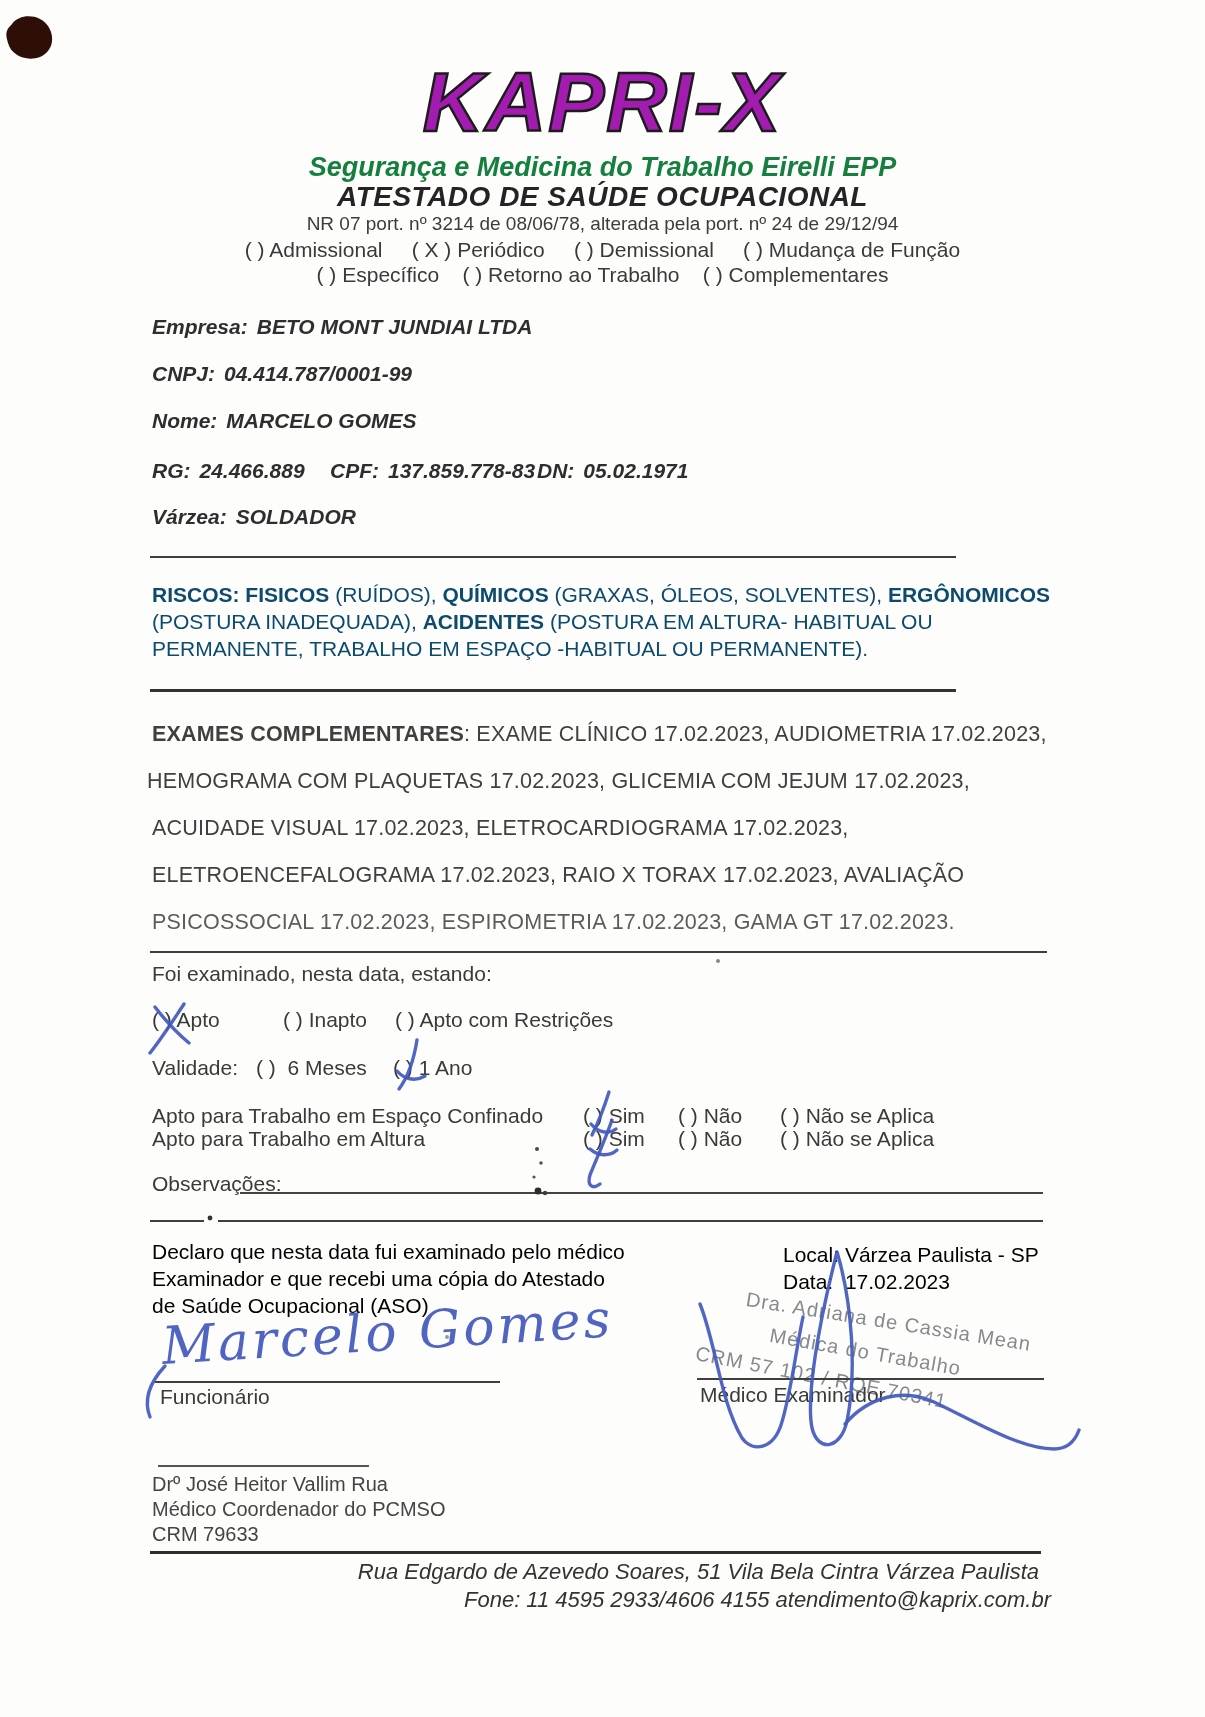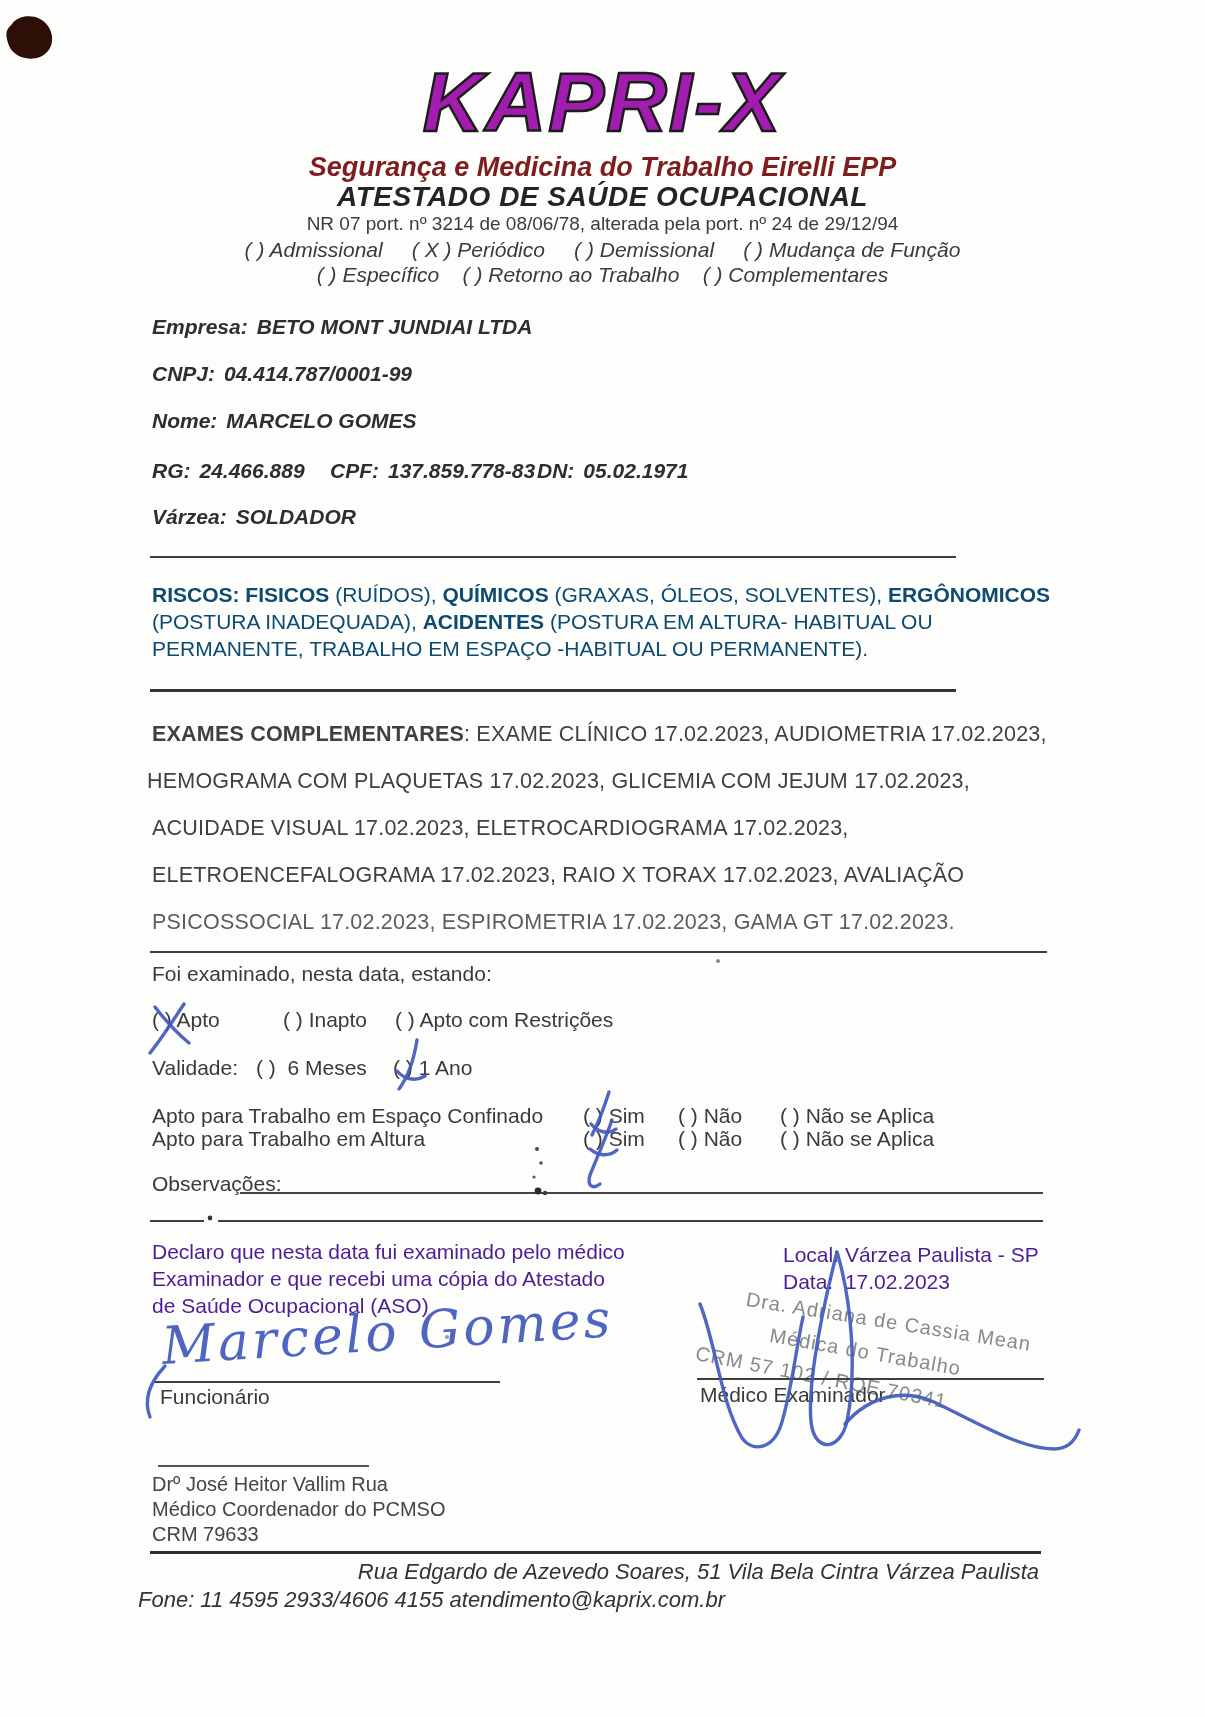--- a/index.html
+++ b/index.html
@@ -10,36 +10,36 @@
   }
   .abs{position:absolute;white-space:nowrap;}
   .center{left:0;right:0;text-align:center;}
   .pre{white-space:pre;}
   .b{font-weight:bold;}
 
   .brand{
     top:54px;font-size:84px;font-weight:bold;font-style:italic;
     color:#a21caf;-webkit-text-stroke:2.5px #1c1c1c;letter-spacing:2px;
   }
-  .sub1{top:152px;font-size:27px;font-weight:bold;font-style:italic;color:#7f1d1d;}
+  .sub1{top:152px;font-size:27px;font-weight:bold;font-style:italic;color:#15803d;}
   .sub2{top:181px;font-size:28px;font-weight:bold;font-style:italic;color:#242424;letter-spacing:.5px;}
   .norm{top:213px;font-size:19px;color:#3c3c3c;}
-  .types{font-size:21px;color:#3a3a3a;font-style:italic;}
+  .types{font-size:21px;color:#3a3a3a;}
 
   .field{font-size:21px;font-weight:bold;font-style:italic;color:#2e2e2e;}
   .field .lab{margin-right:9px;}
 
   .body-line{font-size:21px;color:#3a3a3a;}
   .riscos{font-size:21px;color:#0c4a6e;}
   .exames{font-size:21.5px;color:#404040;letter-spacing:.2px;}
   .faded{color:#5c5c5c;}
 
   .hr{position:absolute;background:#3e3e3e;}
 
-  .declaro{font-size:21px;color:#4c1d95;line-height:27px;white-space:nowrap;}
+  .declaro{font-size:21px;color:#000000;line-height:27px;white-space:nowrap;}
   .small-id{font-size:20px;color:#444;line-height:25px;white-space:nowrap;}
   .footer-line{font-size:22px;font-style:italic;color:#333;}
 
   .stamp{
     position:absolute;font-size:20px;color:#87898c;letter-spacing:1px;
     transform-origin:left top;white-space:nowrap;
   }
   .sig-func{
     position:absolute;left:160px;top:1316px;
     font-family:"DejaVu Serif",serif;font-style:italic;
@@ -148,21 +148,21 @@
   <div class="hr" style="left:697px;top:1378px;width:347px;height:2px"></div>
   <div class="abs body-line" style="left:700px;top:1383px">Médico Examinador</div>
 
   <div class="hr" style="left:158px;top:1465px;width:211px;height:2px;background:#555"></div>
   <div class="abs small-id" style="left:152px;top:1472px">Drº José Heitor Vallim Rua</div>
   <div class="abs small-id" style="left:152px;top:1497px">Médico Coordenador do PCMSO</div>
   <div class="abs small-id" style="left:152px;top:1522px">CRM 79633</div>
 
   <div class="hr" style="left:150px;top:1551px;width:891px;height:3px;background:#2e2e2e"></div>
   <div class="abs footer-line" style="left:148px;top:1559px;width:891px;text-align:right">Rua Edgardo de Azevedo Soares, 51 Vila Bela Cintra Várzea Paulista</div>
-  <div class="abs footer-line" style="left:138px;top:1587px;width:891px;text-align:left">Fone: 11 4595 2933/4606 4155 atendimento@kaprix.com.br</div>
+  <div class="abs footer-line" style="left:160px;top:1587px;width:891px;text-align:right">Fone: 11 4595 2933/4606 4155 atendimento@kaprix.com.br</div>
 
   <svg class="pen" width="1205" height="1717" viewBox="0 0 1205 1717">
     <path class="blob" d="M12,24 C20,13 40,14 48,26 C56,38 52,52 40,57 C26,62 11,55 8,43 C5,33 6,30 12,24 Z"></path>
 
     <path d="M184,1004 C174,1019 162,1038 150,1053"></path>
     <path d="M155,1007 C165,1020 177,1033 189,1043"></path>
 
     <path d="M417,1040 C414,1059 408,1077 399,1089"></path>
     <path d="M397,1071 C404,1079 415,1082 425,1076"></path>
 

